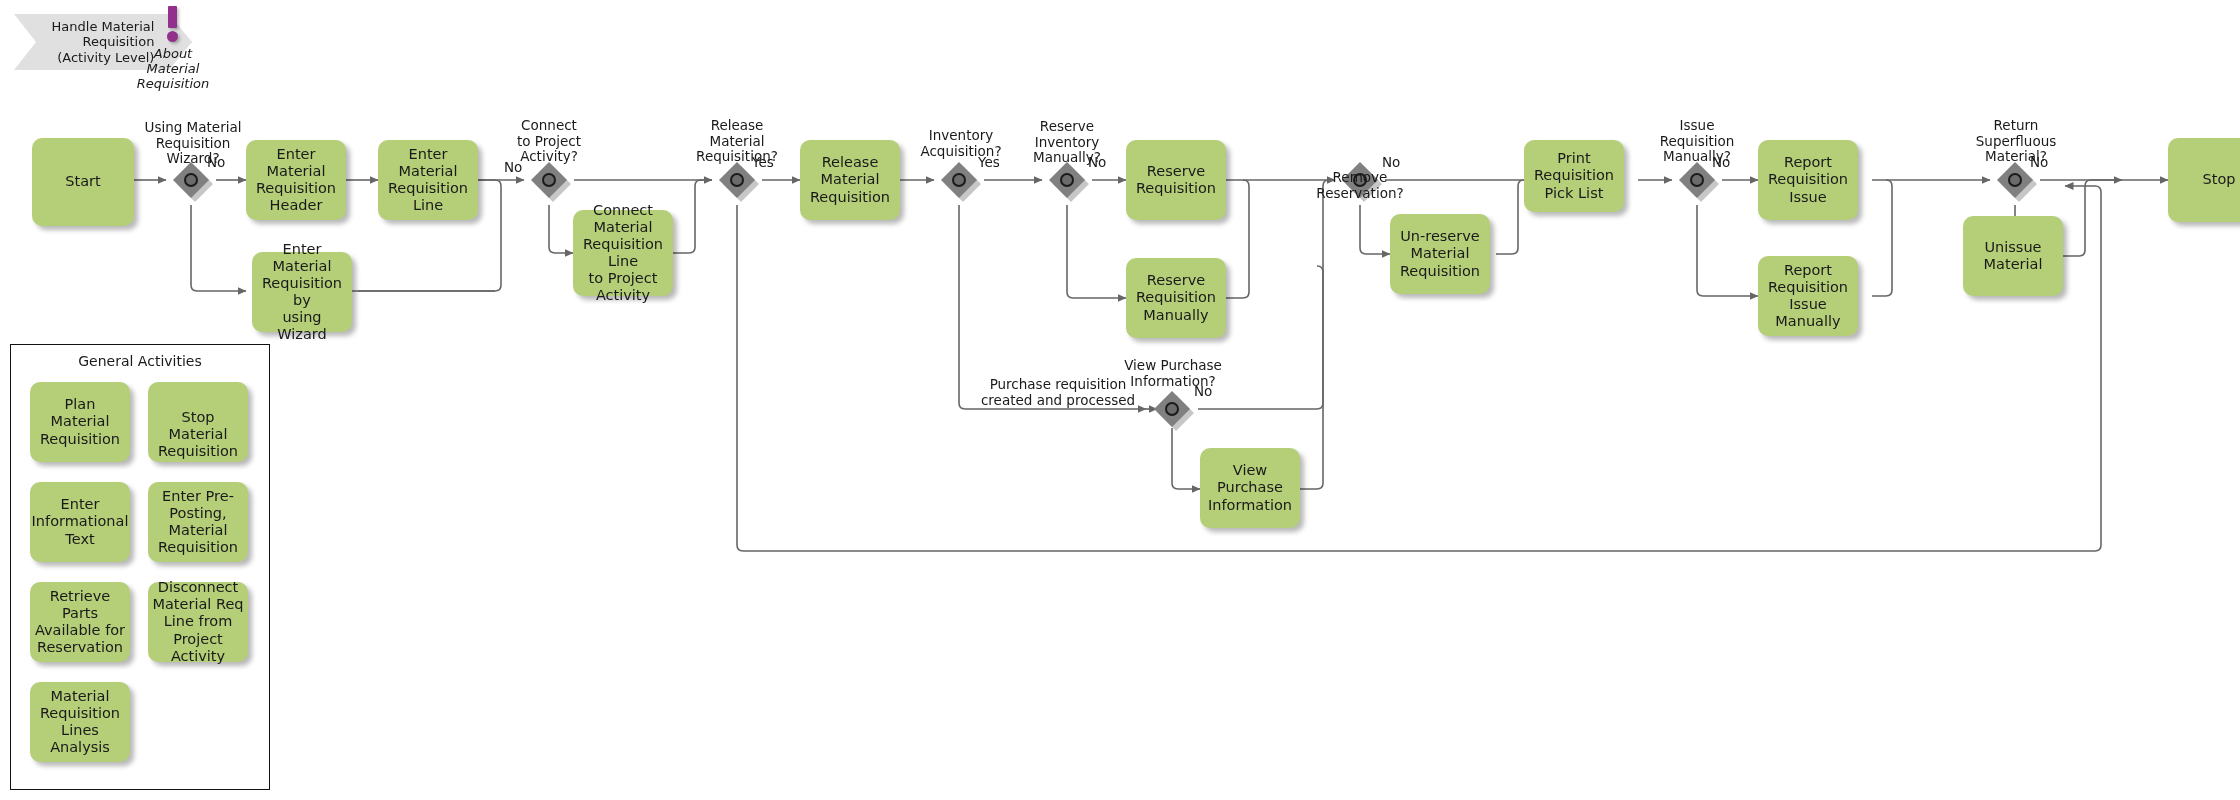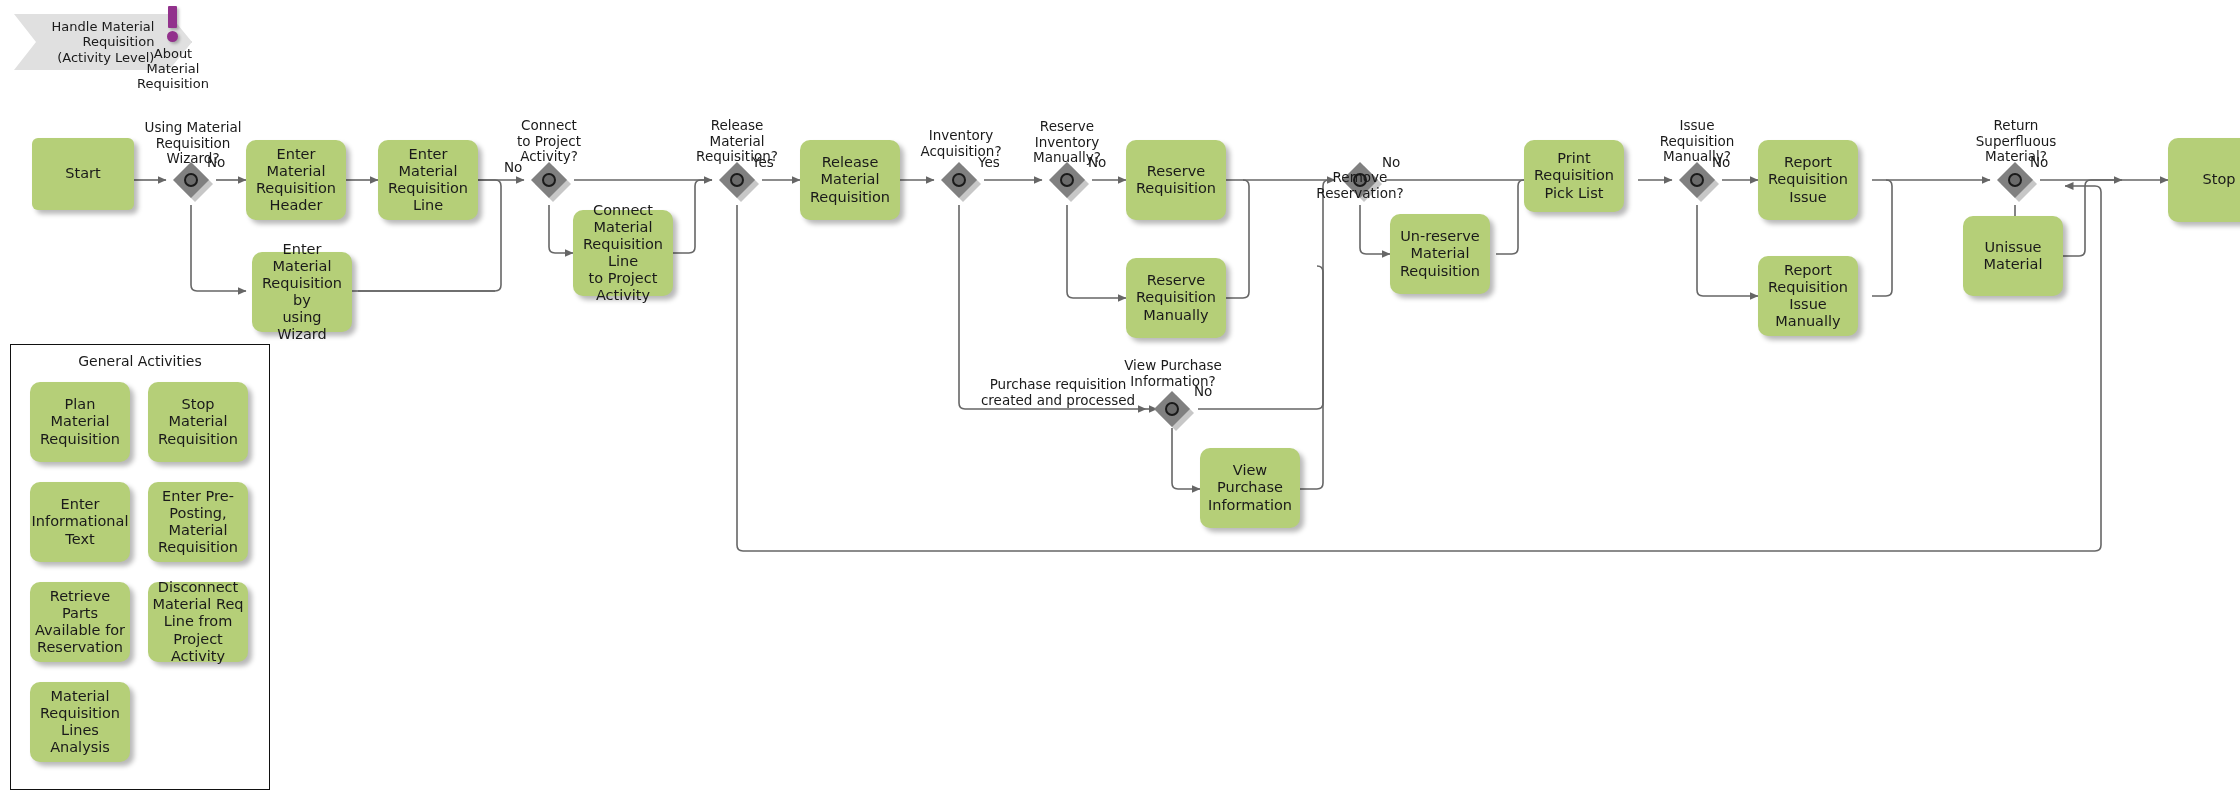--- a/index.html
+++ b/index.html
@@ -208,29 +208,29 @@
     </g>
   </svg>
 
   <div class="banner" style="left:14px;top:14px;">
     <div class="shape"></div>
     <div class="txt">Handle Material
 Requisition
 (Activity Level)</div>
   </div>
 
-  <div class="infomark" style="left:160px;top:6px;width:24px;height:90px;">
+  <div class="infomark" style="left:160px;top:6px;width:24px;height:90px;font-style:italic;">
     <div class="bar"></div>
     <div class="dot"></div>
     <div class="cap">About
 Material
 Requisition</div>
   </div>
 
-  <div class="activity" style="left:32px;top:138px;width:102px;height:72px;border-radius:6px;">
+  <div class="activity" style="left:32px;top:138px;width:102px;height:88px;">
     <span>Start</span>
   </div>
 
   <div class="activity" style="left:246px;top:140px;width:100px;height:80px;">
     <span>Enter Material
 Requisition
 Header</span>
   </div>
 
   <div class="activity" style="left:378px;top:140px;width:100px;height:80px;">
@@ -394,21 +394,21 @@
 created and processed</div>
 
   <div class="legend" style="left:10px;top:344px;width:260px;height:446px;">
     <div class="legend-title">General Activities</div>
   </div>
 
   <div class="activity" style="left:30px;top:382px;width:100px;height:80px;">
     <span>Plan Material
 Requisition</span>
   </div>
-  <div class="activity" style="left:148px;top:382px;width:100px;height:80px;">
+  <div class="activity" style="left:148px;top:382px;width:100px;height:80px;align-items:flex-end;">
     <span>Stop Material
 Requisition</span>
   </div>
   <div class="activity" style="left:30px;top:482px;width:100px;height:80px;">
     <span>Enter
 Informational
 Text</span>
   </div>
   <div class="activity" style="left:148px;top:482px;width:100px;height:80px;">
     <span>Enter Pre-

